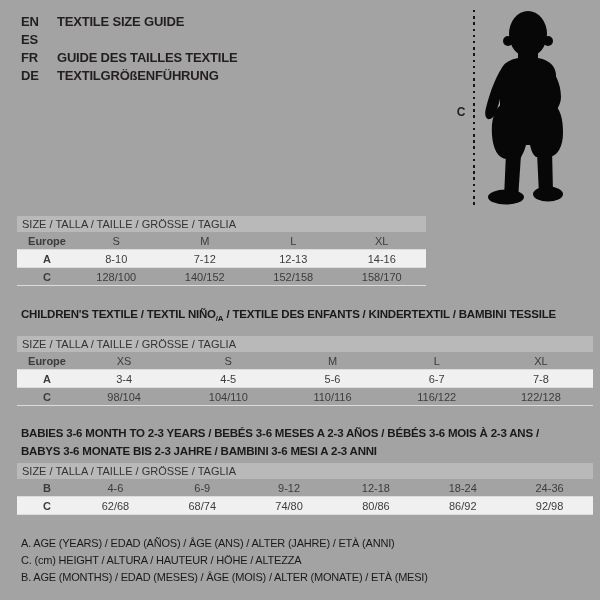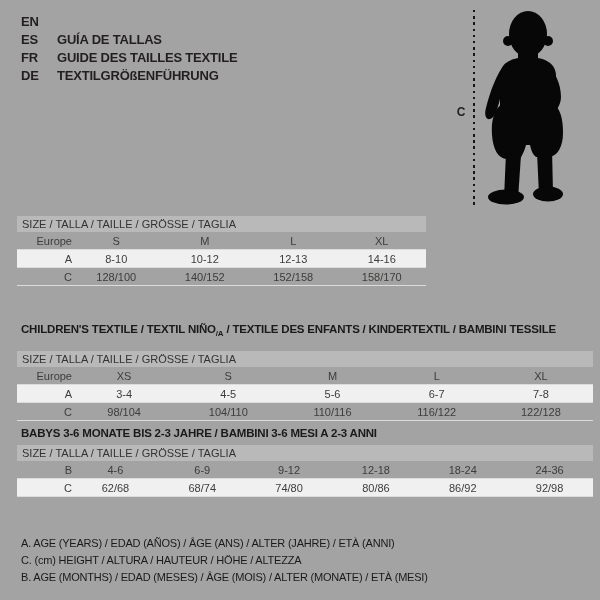--- a/index.html
+++ b/index.html
@@ -27,41 +27,41 @@
   .size-table { position:absolute; left:17px; }
   .tbl-title { font-size:11.5px; font-weight:bold; line-height:13px; letter-spacing:-0.2px; color:#1a1a1a; padding-left:4px; margin-bottom:11px; white-space:nowrap; }
   .tbl-title .subscript { font-size:8px; vertical-align:sub; }
   .tbl-title.two-line { line-height:18px; margin-bottom:3px; }
   .hdr-bar { height:16px; background:#b9b9b9; display:flex; align-items:center; padding-left:5px; font-size:11px; color:#333333; }
   .tbl-row { height:18px; display:grid; align-items:center; font-size:11px; color:#3c3c3b; border-bottom:1px solid #dcdcdc; }
   .tbl-row.cols4 { grid-template-columns:55px repeat(4,1fr); }
   .tbl-row.cols5 { grid-template-columns:55px repeat(5,1fr); }
   .tbl-row.cols6 { grid-template-columns:55px repeat(6,1fr); }
   .tbl-row.shaded { background:#f0f0f0; }
-  .cell-label { padding-left:5px; text-align:right; }
+  .cell-label { padding-left:5px; text-align:center;font-weight:bold; }
   .cell-val { text-align:center; }
   .t1 { top:216px; width:409px; }
-  .t2 { top:323px; width:576px; }
+  .t2 { top:308px; width:576px; }
   .t3 { top:424px; width:576px; }
 
   
   .footnotes { position:absolute; left:21px; top:535px; font-size:11px; font-weight:normal; line-height:17px; letter-spacing:-0.2px; color:#1a1a1a; }
 </style>
 </head>
 <body>
 
 <div class="page">
 
   <div class="lang-list">
     <div class="lang-row">
       <span class="lang-code">EN</span>
+      <span>TEXTILE SIZE GUIDE</span>
     </div>
     <div class="lang-row">
       <span class="lang-code">ES</span>
-      <span>GUÍA DE TALLAS</span>
     </div>
     <div class="lang-row">
       <span class="lang-code">FR</span>
       <span>GUIDE DES TAILLES TEXTILE</span>
     </div>
     <div class="lang-row">
       <span class="lang-code">DE</span>
       <span>TEXTILGRÖßENFÜHRUNG</span>
     </div>
   </div>
@@ -99,21 +99,21 @@
     <div class="tbl-row cols4">
       <span class="cell-label">Europe</span>
       <span class="cell-val">S</span>
       <span class="cell-val">M</span>
       <span class="cell-val">L</span>
       <span class="cell-val">XL</span>
     </div>
     <div class="tbl-row cols4 shaded">
       <span class="cell-label">A</span>
       <span class="cell-val">8-10</span>
-      <span class="cell-val">10-12</span>
+      <span class="cell-val">7-12</span>
       <span class="cell-val">12-13</span>
       <span class="cell-val">14-16</span>
     </div>
     <div class="tbl-row cols4">
       <span class="cell-label">C</span>
       <span class="cell-val">128/100</span>
       <span class="cell-val">140/152</span>
       <span class="cell-val">152/158</span>
       <span class="cell-val">158/170</span>
     </div>
@@ -143,20 +143,21 @@
       <span class="cell-val">98/104</span>
       <span class="cell-val">104/110</span>
       <span class="cell-val">110/116</span>
       <span class="cell-val">116/122</span>
       <span class="cell-val">122/128</span>
     </div>
   </div>
 
   <div class="size-table t3">
     <div class="tbl-title two-line">
+      <div>BABIES 3-6 MONTH TO 2-3 YEARS / BEBÉS 3-6 MESES A 2-3 AÑOS / BÉBÉS 3-6 MOIS À 2-3 ANS /</div>
       <div>BABYS 3-6 MONATE BIS 2-3 JAHRE / BAMBINI 3-6 MESI A 2-3 ANNI</div>
     </div>
     <div class="hdr-bar">SIZE / TALLA / TAILLE / GRÖSSE / TAGLIA</div>
     <div class="tbl-row cols6">
       <span class="cell-label">B</span>
       <span class="cell-val">4-6</span>
       <span class="cell-val">6-9</span>
       <span class="cell-val">9-12</span>
       <span class="cell-val">12-18</span>
       <span class="cell-val">18-24</span>

